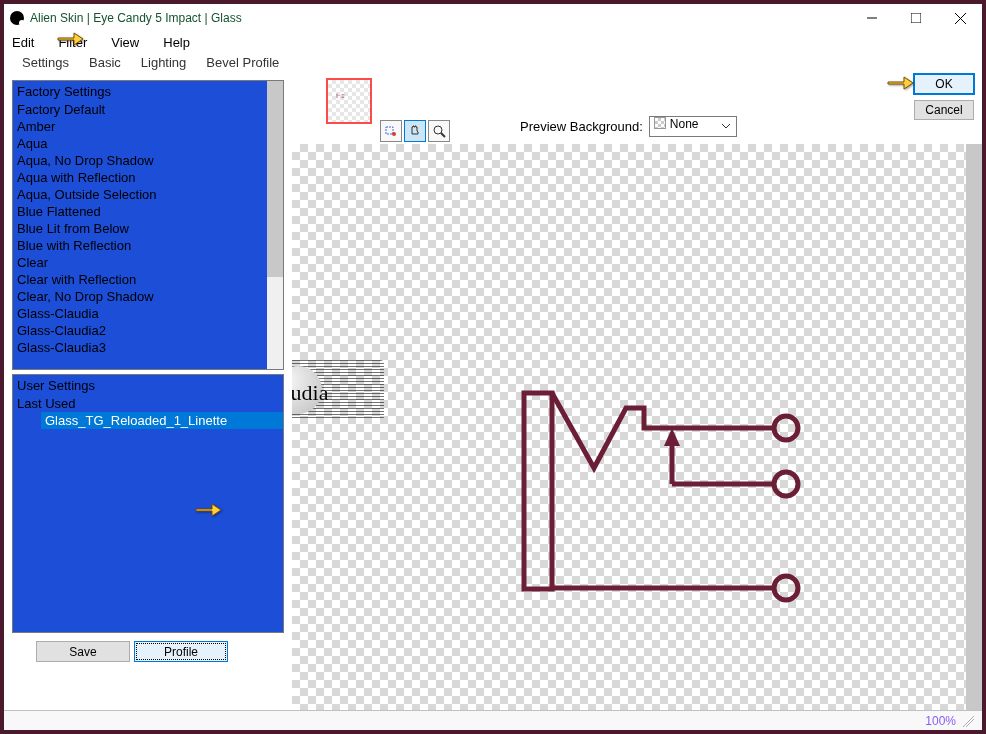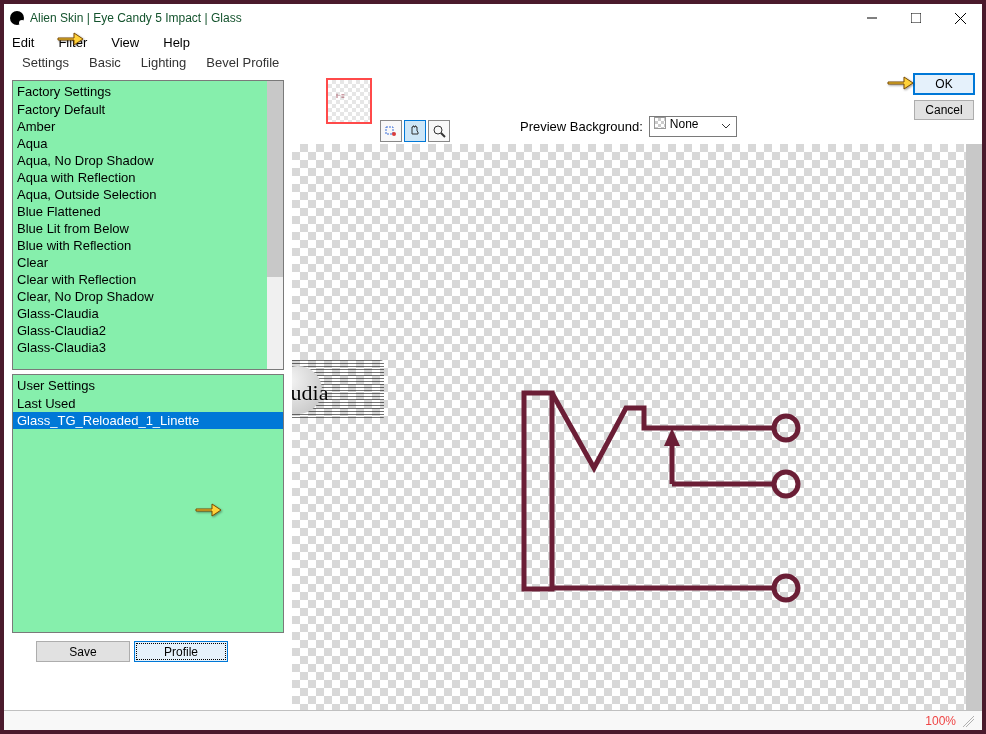--- a/index.html
+++ b/index.html
@@ -16,29 +16,29 @@
   .menubar { height:20px; display:flex; align-items:center; padding:0 8px; gap:24px; font-size:13px; position:relative; }
   .menubar span { cursor:default; }
   .cursor1 { position:absolute; left:52px; top:-4px; }
 
   .tabbar { height:20px; display:flex; align-items:center; padding:0 0 0 8px; gap:0; font-size:13px; color:#333; }
   .tabbar .tab { padding:1px 10px; cursor:default; }
 
   .main { flex:1; display:flex; position:relative; overflow:hidden; }
 
   .sidebar { width:288px; padding:8px; display:flex; flex-direction:column; gap:4px; height:calc(100% - 36px); }
-  .listbox { border:1px solid #7a7a7a; background:#86efac; font-size:13px; position:relative; }
+  .listbox { border:1px solid #7a7a7a; background:#1d4ed8; font-size:13px; position:relative; }
   .listbox.factory { height:290px; }
   .listbox.user { flex:1; }
   .scrollbar { position:absolute; right:0; top:0; width:16px; height:100%; background:#f0f0f0; }
   .scrollbar .thumb { width:100%; background:#c8c8c8; position:absolute; top:0; height:196px; }
   .list-content { padding:0; overflow:hidden; }
   .list-header { padding:3px 6px 2px 4px; }
   .list-item { padding:0 6px 0 4px; line-height:17px; cursor:default; }
-  .list-item.selected { background:#0078d7; color:#fff; }
+  .list-item.selected { background:#0078d7; color:#fff;margin-left:28px; }
 
   .sidebar-buttons { display:flex; gap:4px; padding:4px 24px; }
   .btn { width:94px; height:21px; background:#e1e1e1; border:1px solid #adadad; font-size:12px; display:flex; align-items:center; justify-content:center; cursor:default; }
   .btn.focus { border:1px solid #0078d7; outline:1px dotted #000; outline-offset:-3px; background:#e5f1fb; }
 
   .preview-pane { flex:1; position:relative; background:#fff; padding-top:2px; }
   .top-controls { height:58px; display:flex; align-items:flex-start; gap:8px; padding:4px 8px; position:relative; }
   .thumb-box { width:46px; height:46px; border:2px solid #ff4a4a; margin-left:26px; margin-top:0; background:repeating-conic-gradient(#e6e6e6 0deg 90deg, #fff 90deg 180deg) 0 0/8px 8px; position:relative; }
   .thumb-inner { position:absolute; left:8px; top:12px; font-size:6px; color:#9b3b4b; }
   .tool-row { display:flex; gap:2px; align-items:center; margin-top:42px; }
@@ -66,21 +66,21 @@
   .watermark .txt { position:absolute; left:56px; top:20px; font-family:"Brush Script MT",cursive; font-size:22px; color:#000; text-shadow:0 0 1px #fff; }
 
   .figure { position:absolute; left:222px; top:244px; }
   .figure svg { overflow:visible; }
 
   .pointer { width:28px; height:22px; display:inline-block; }
   .pointer svg { filter: drop-shadow(1px 1px 1px rgba(0,0,0,.4)); }
 
   .cursor-sel { position:absolute; left:190px; top:427px; }
 
-  .statusbar { height:20px; border-top:1px solid #c0c0c0; display:flex; align-items:center; justify-content:flex-end; padding:0 8px; font-size:12px; color:#ef4444; background:#f8f8f8; }
+  .statusbar { height:20px; border-top:1px solid #c0c0c0; display:flex; align-items:center; justify-content:flex-end; padding:0 8px; font-size:12px; color:#8b5cf6; background:#f8f8f8; }
   .statusbar .grip { margin-left:6px; width:12px;height:12px; background:linear-gradient(135deg,transparent 0 50%, #b0b0b0 50% 55%, transparent 55% 65%, #b0b0b0 65% 70%, transparent 70%); }
 
 </style>
 </head>
 <body>
 
 <div class="window">
   <div class="titlebar">
     <span class="icon"></span>
     <span class="title">Alien Skin | Eye Candy 5 Impact | Glass</span>

